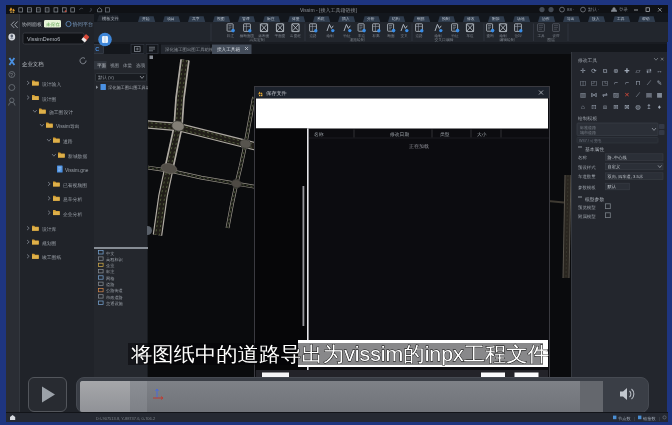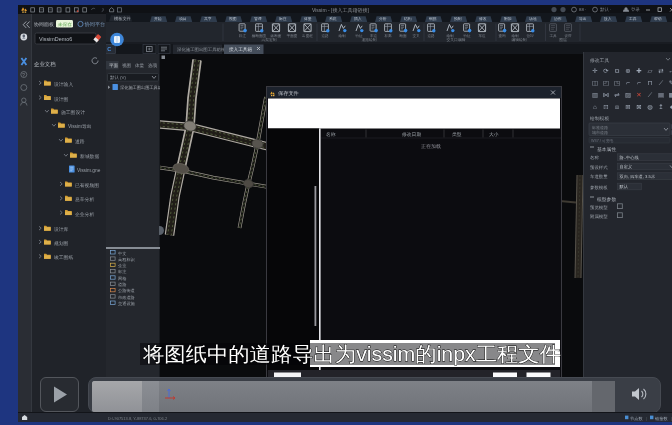--- a/index.html
+++ b/index.html
@@ -1,21 +1,21 @@
 <!DOCTYPE html>
 <html><head>
 <meta charset="utf-8">
 <style>
   * { margin:0; padding:0; box-sizing:border-box; }
   html,body { width:672px; height:425px; overflow:hidden; background:#1e3580; font-family:"Liberation Sans", sans-serif; }
   .abs { position:absolute; }
 </style>
 </head>
 <body>
-<div class="abs" style="left:12px;top:0;width:544px;height:425px;background:#1e3580;filter:contrast(1.0001);" id="root">
+<div class="abs" style="left:0;top:0;width:544px;height:425px;background:#1e3580;filter:contrast(1.0001);" id="root">
 
   <div class="abs" style="left:6px;top:5px;width:662px;height:8.5px;background:#0f1115;">
     <svg class="abs" style="left:0;top:0;" width="662" height="9" viewBox="0 0 662 9">
 
       <path d="M3.2 5.5 L5 2.2 L6.6 5 L7.6 3.4 L9 5.9 L6.8 5.9 L6 4.6 L5.2 5.9 Z" fill="#e09a2e"></path>
       <path d="M4.2 6.4 h1.6 v1.4 h-1.6 Z M6.6 6.4 h1.6 v1.4 h-1.6 Z" fill="#e8b24a"></path>
 
       <g stroke="#8d939b" stroke-width="0.7" fill="none">
         <rect x="12.8" y="2.8" width="3.6" height="4.2"></rect>
         <rect x="21.6" y="2.8" width="3.8" height="4.2"></rect>

